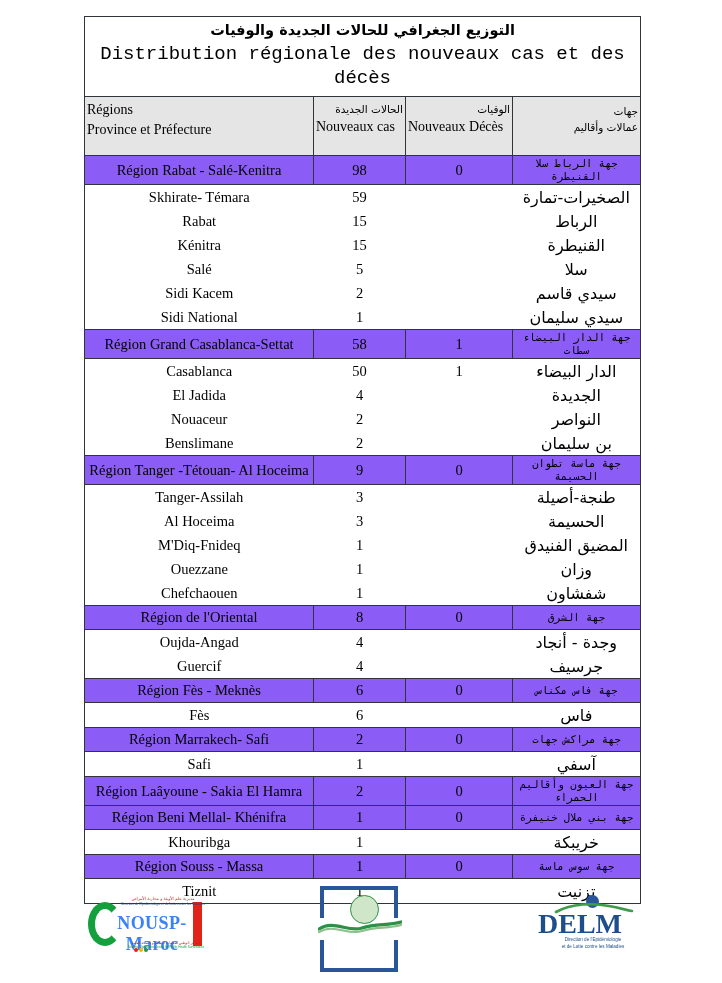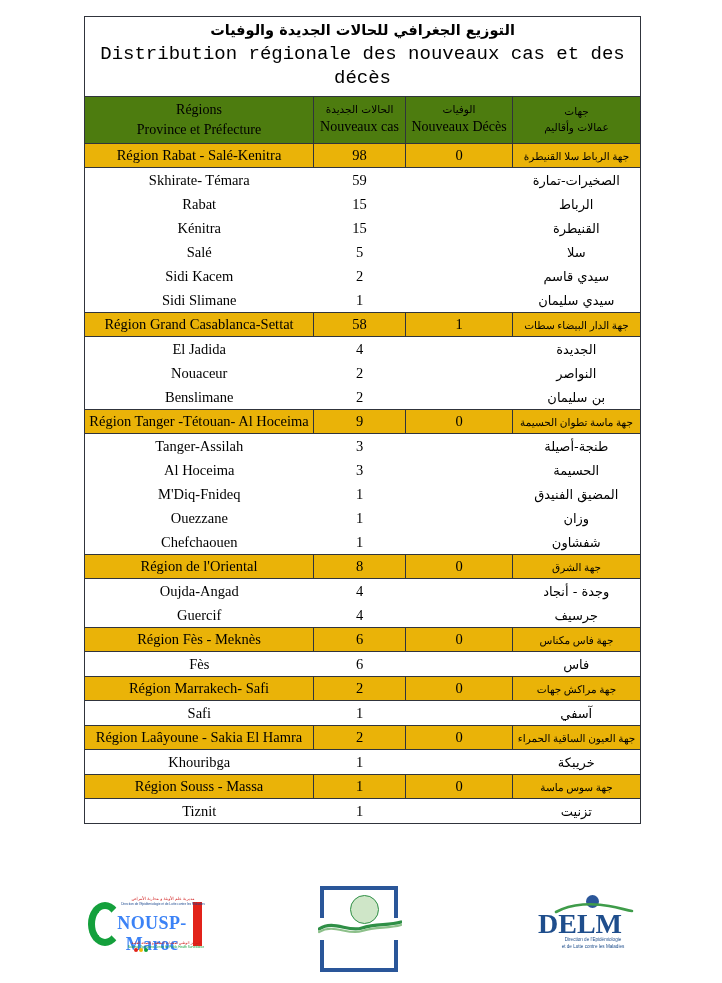--- a/index.html
+++ b/index.html
@@ -62,71 +62,70 @@
   }
   .title-fr {
     font-size: 19px;
     line-height: 1.3;
     margin-top: 1px;
     font-family: Liberation Mono, monospace;
   }
 
   
   tr.head-row td {
-    background: #4d7c0f;
+    background: #e5e5e5;
     border: 1.1px solid #30343c;
-    text-align: center;
     vertical-align: middle;
-    padding: 3px 2px 4px 2px;
+    padding: 3px 2px 16px 2px;
   }
   .hd-ar {
     font-family: "DejaVu Sans", sans-serif;
     font-size: 10.5px;
     direction: rtl;
     line-height: 1.45;
     white-space: nowrap;
   }
   .hd-fr {
     font-size: 14px;
     line-height: 1.4;
     white-space: nowrap;
   }
 
   
   tr.region-row td {
-    background: #eab308;
+    background: #8b5cf6;
     border: 1.3px solid #30343c;
     text-align: center;
     vertical-align: middle;
     height: 21px;
     padding: 1px 3px;
     font-size: 14.5px;
   }
   tr.region-row td.ar {
-    font-family: Liberation Serif, serif;
+    font-family: Liberation Mono, monospace;
     font-size: 10.5px;
     direction: rtl;
   }
 
   
   tr.prov-row td {
     background: #ffffff;
     border-left: 1.2px solid #30343c;
     border-right: 1.2px solid #30343c;
     border-top: none;
     border-bottom: none;
     text-align: center;
     vertical-align: middle;
     height: 22px;
     padding: 1px 3px;
     font-size: 14.5px;
   }
   tr.prov-row td.ar {
     font-family: "DejaVu Sans", sans-serif;
-    font-size: 13px;
+    font-size: 16px;
     direction: rtl;
   }
   
   tr.prov-row td.mid { border-left: none; border-right: none; }
   tr.prov-row td.first { border-right: none; }
   tr.prov-row td.last  { border-left: none; }
 
   
   .logos {
     position: absolute;
@@ -393,32 +392,38 @@
             <td class="mid"></td>
             <td class="last ar">سلا</td>
           </tr>
           <tr class="prov-row">
             <td class="first">Sidi Kacem</td>
             <td class="mid">2</td>
             <td class="mid"></td>
             <td class="last ar">سيدي قاسم</td>
           </tr>
           <tr class="prov-row">
-            <td class="first">Sidi Slimane</td>
+            <td class="first">Sidi National</td>
             <td class="mid">1</td>
             <td class="mid"></td>
             <td class="last ar">سيدي سليمان</td>
           </tr>
           <tr class="region-row">
             <td>Région Grand Casablanca-Settat</td>
             <td>58</td>
             <td>1</td>
             <td class="ar">جهة الدار البيضاء سطات</td>
           </tr>
           <tr class="prov-row">
+            <td class="first">Casablanca</td>
+            <td class="mid">50</td>
+            <td class="mid">1</td>
+            <td class="last ar">الدار البيضاء</td>
+          </tr>
+          <tr class="prov-row">
             <td class="first">El Jadida</td>
             <td class="mid">4</td>
             <td class="mid"></td>
             <td class="last ar">الجديدة</td>
           </tr>
           <tr class="prov-row">
             <td class="first">Nouaceur</td>
             <td class="mid">2</td>
             <td class="mid"></td>
             <td class="last ar">النواصر</td>
@@ -504,21 +509,27 @@
           <tr class="prov-row">
             <td class="first">Safi</td>
             <td class="mid">1</td>
             <td class="mid"></td>
             <td class="last ar">آسفي</td>
           </tr>
           <tr class="region-row">
             <td>Région Laâyoune - Sakia El Hamra</td>
             <td>2</td>
             <td>0</td>
-            <td class="ar">جهة العيون الساقية الحمراء</td>
+            <td class="ar">جهة العيون وأقاليم الحمراء</td>
+          </tr>
+          <tr class="region-row">
+            <td>Région Beni Mellal- Khénifra</td>
+            <td>1</td>
+            <td>0</td>
+            <td class="ar">جهة بني ملال خنيفرة</td>
           </tr>
           <tr class="prov-row">
             <td class="first">Khouribga</td>
             <td class="mid">1</td>
             <td class="mid"></td>
             <td class="last ar">خريبكة</td>
           </tr>
           <tr class="region-row">
             <td>Région Souss - Massa</td>
             <td>1</td>

